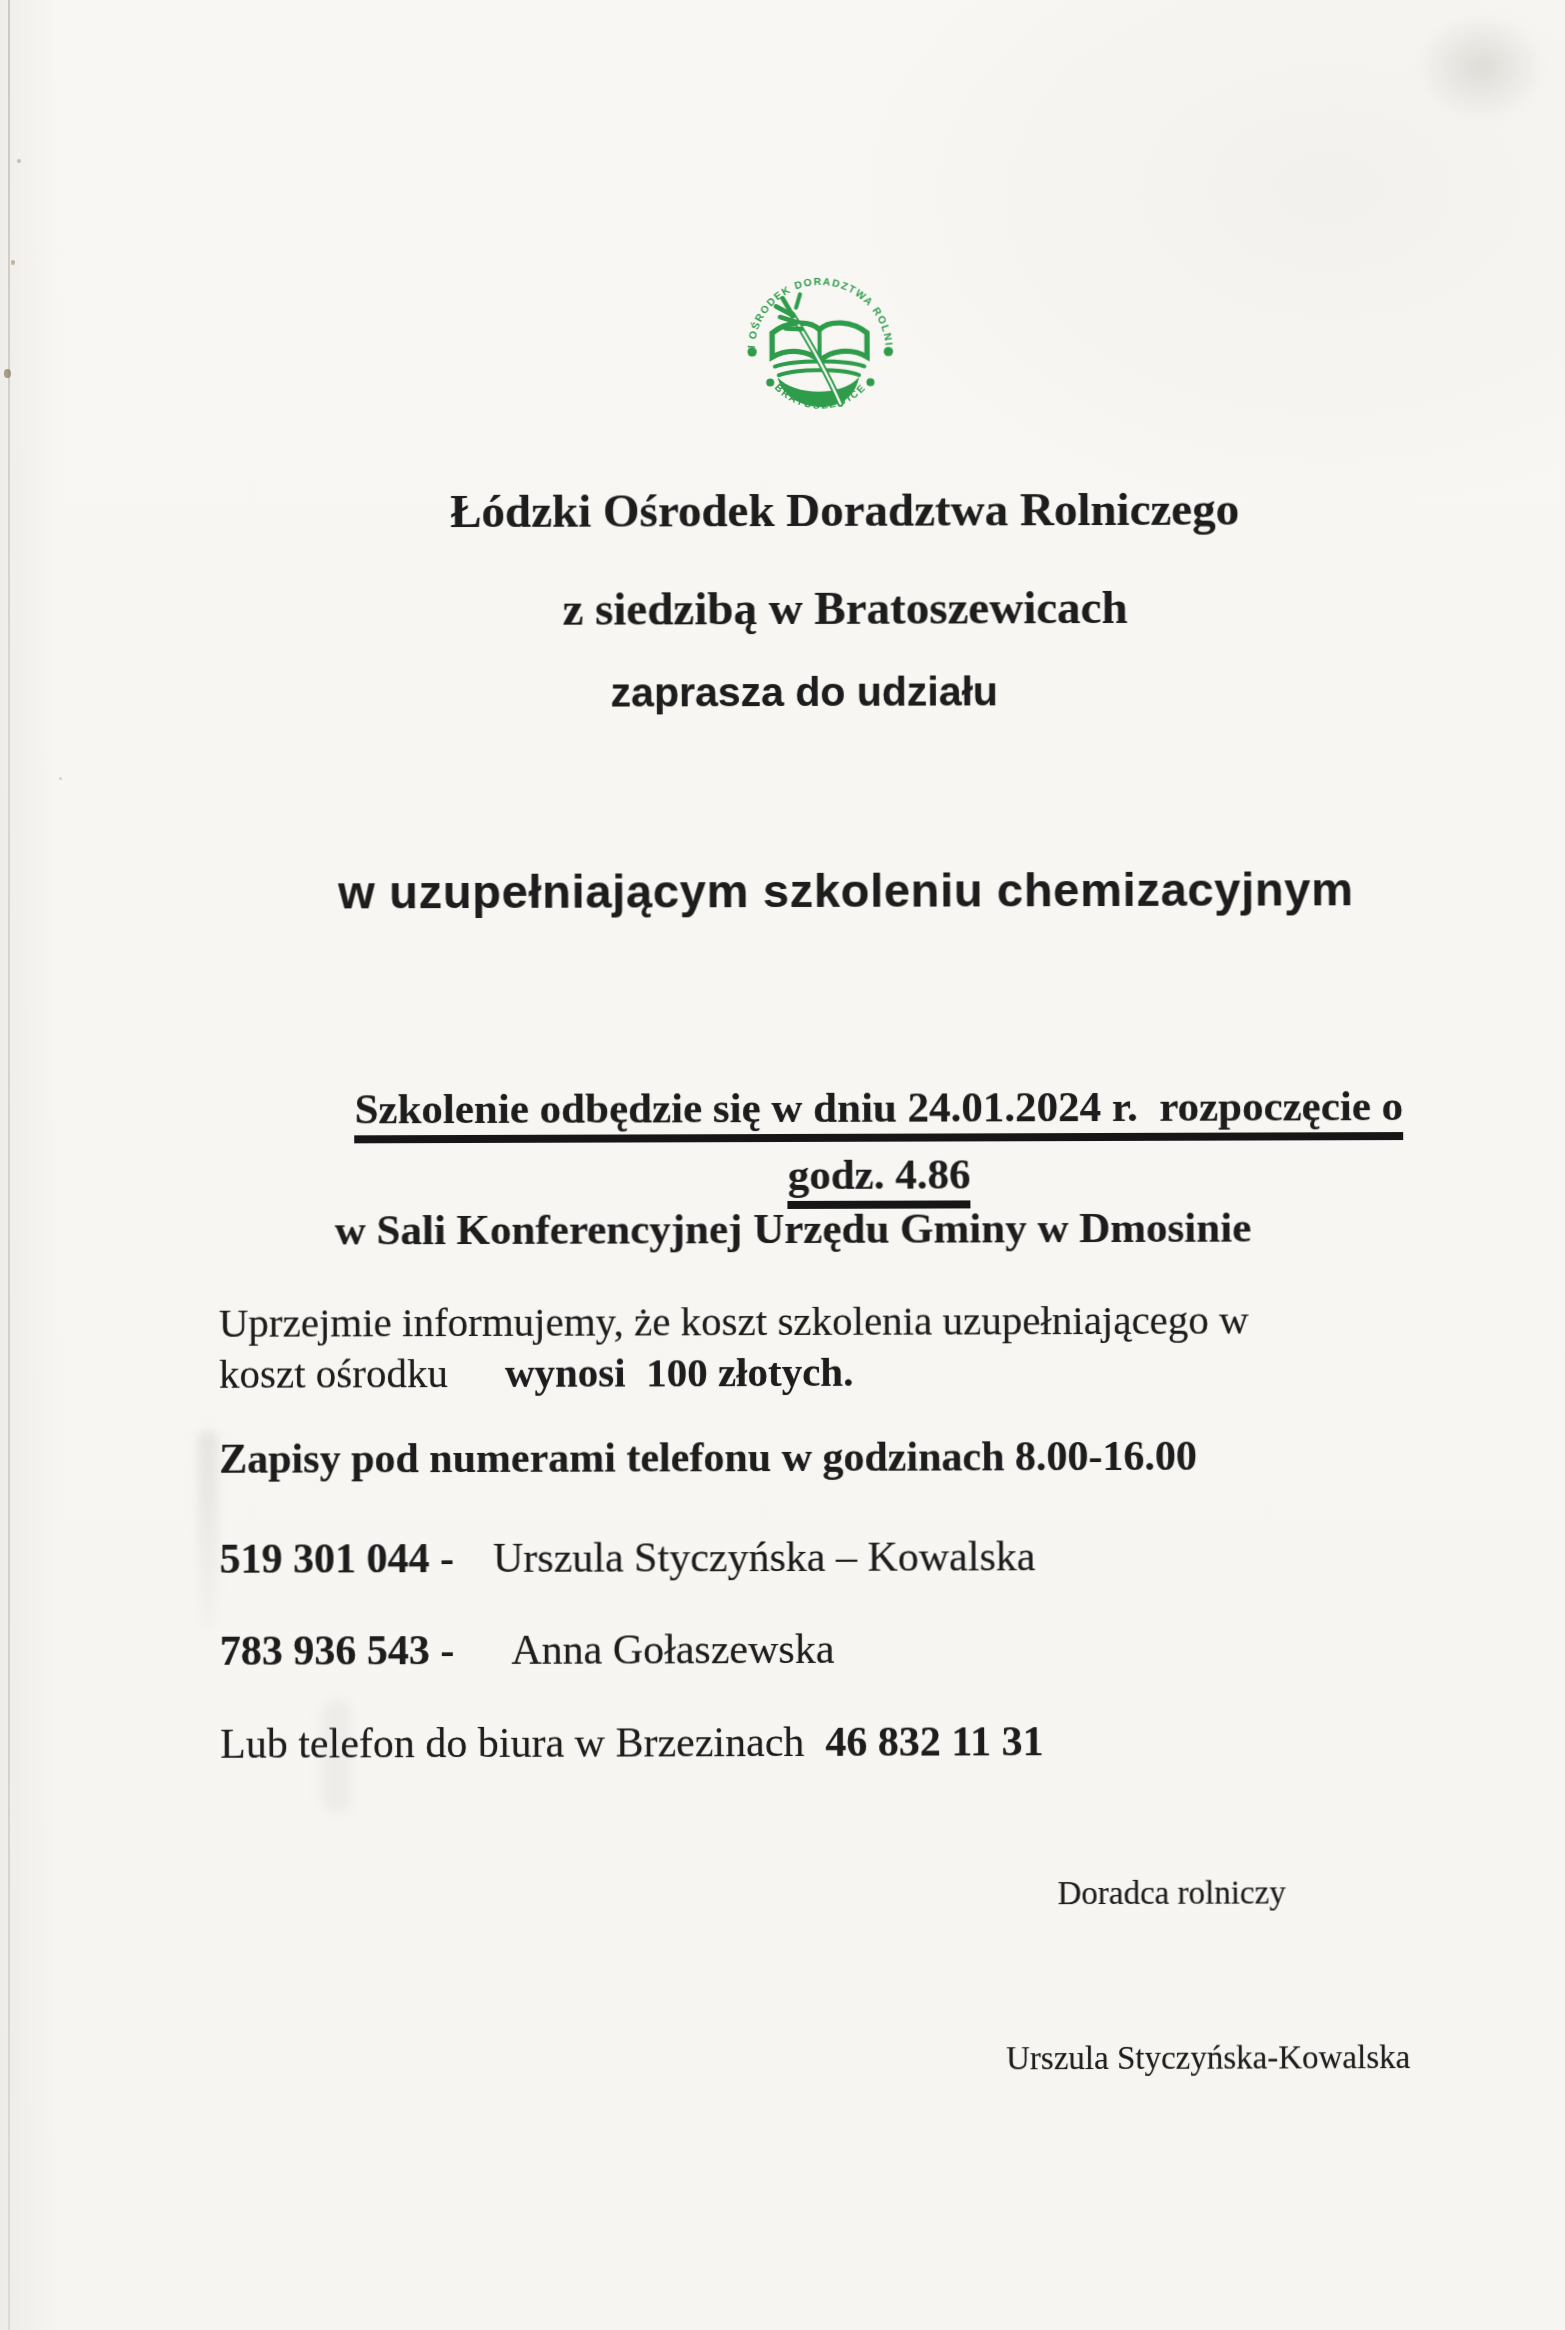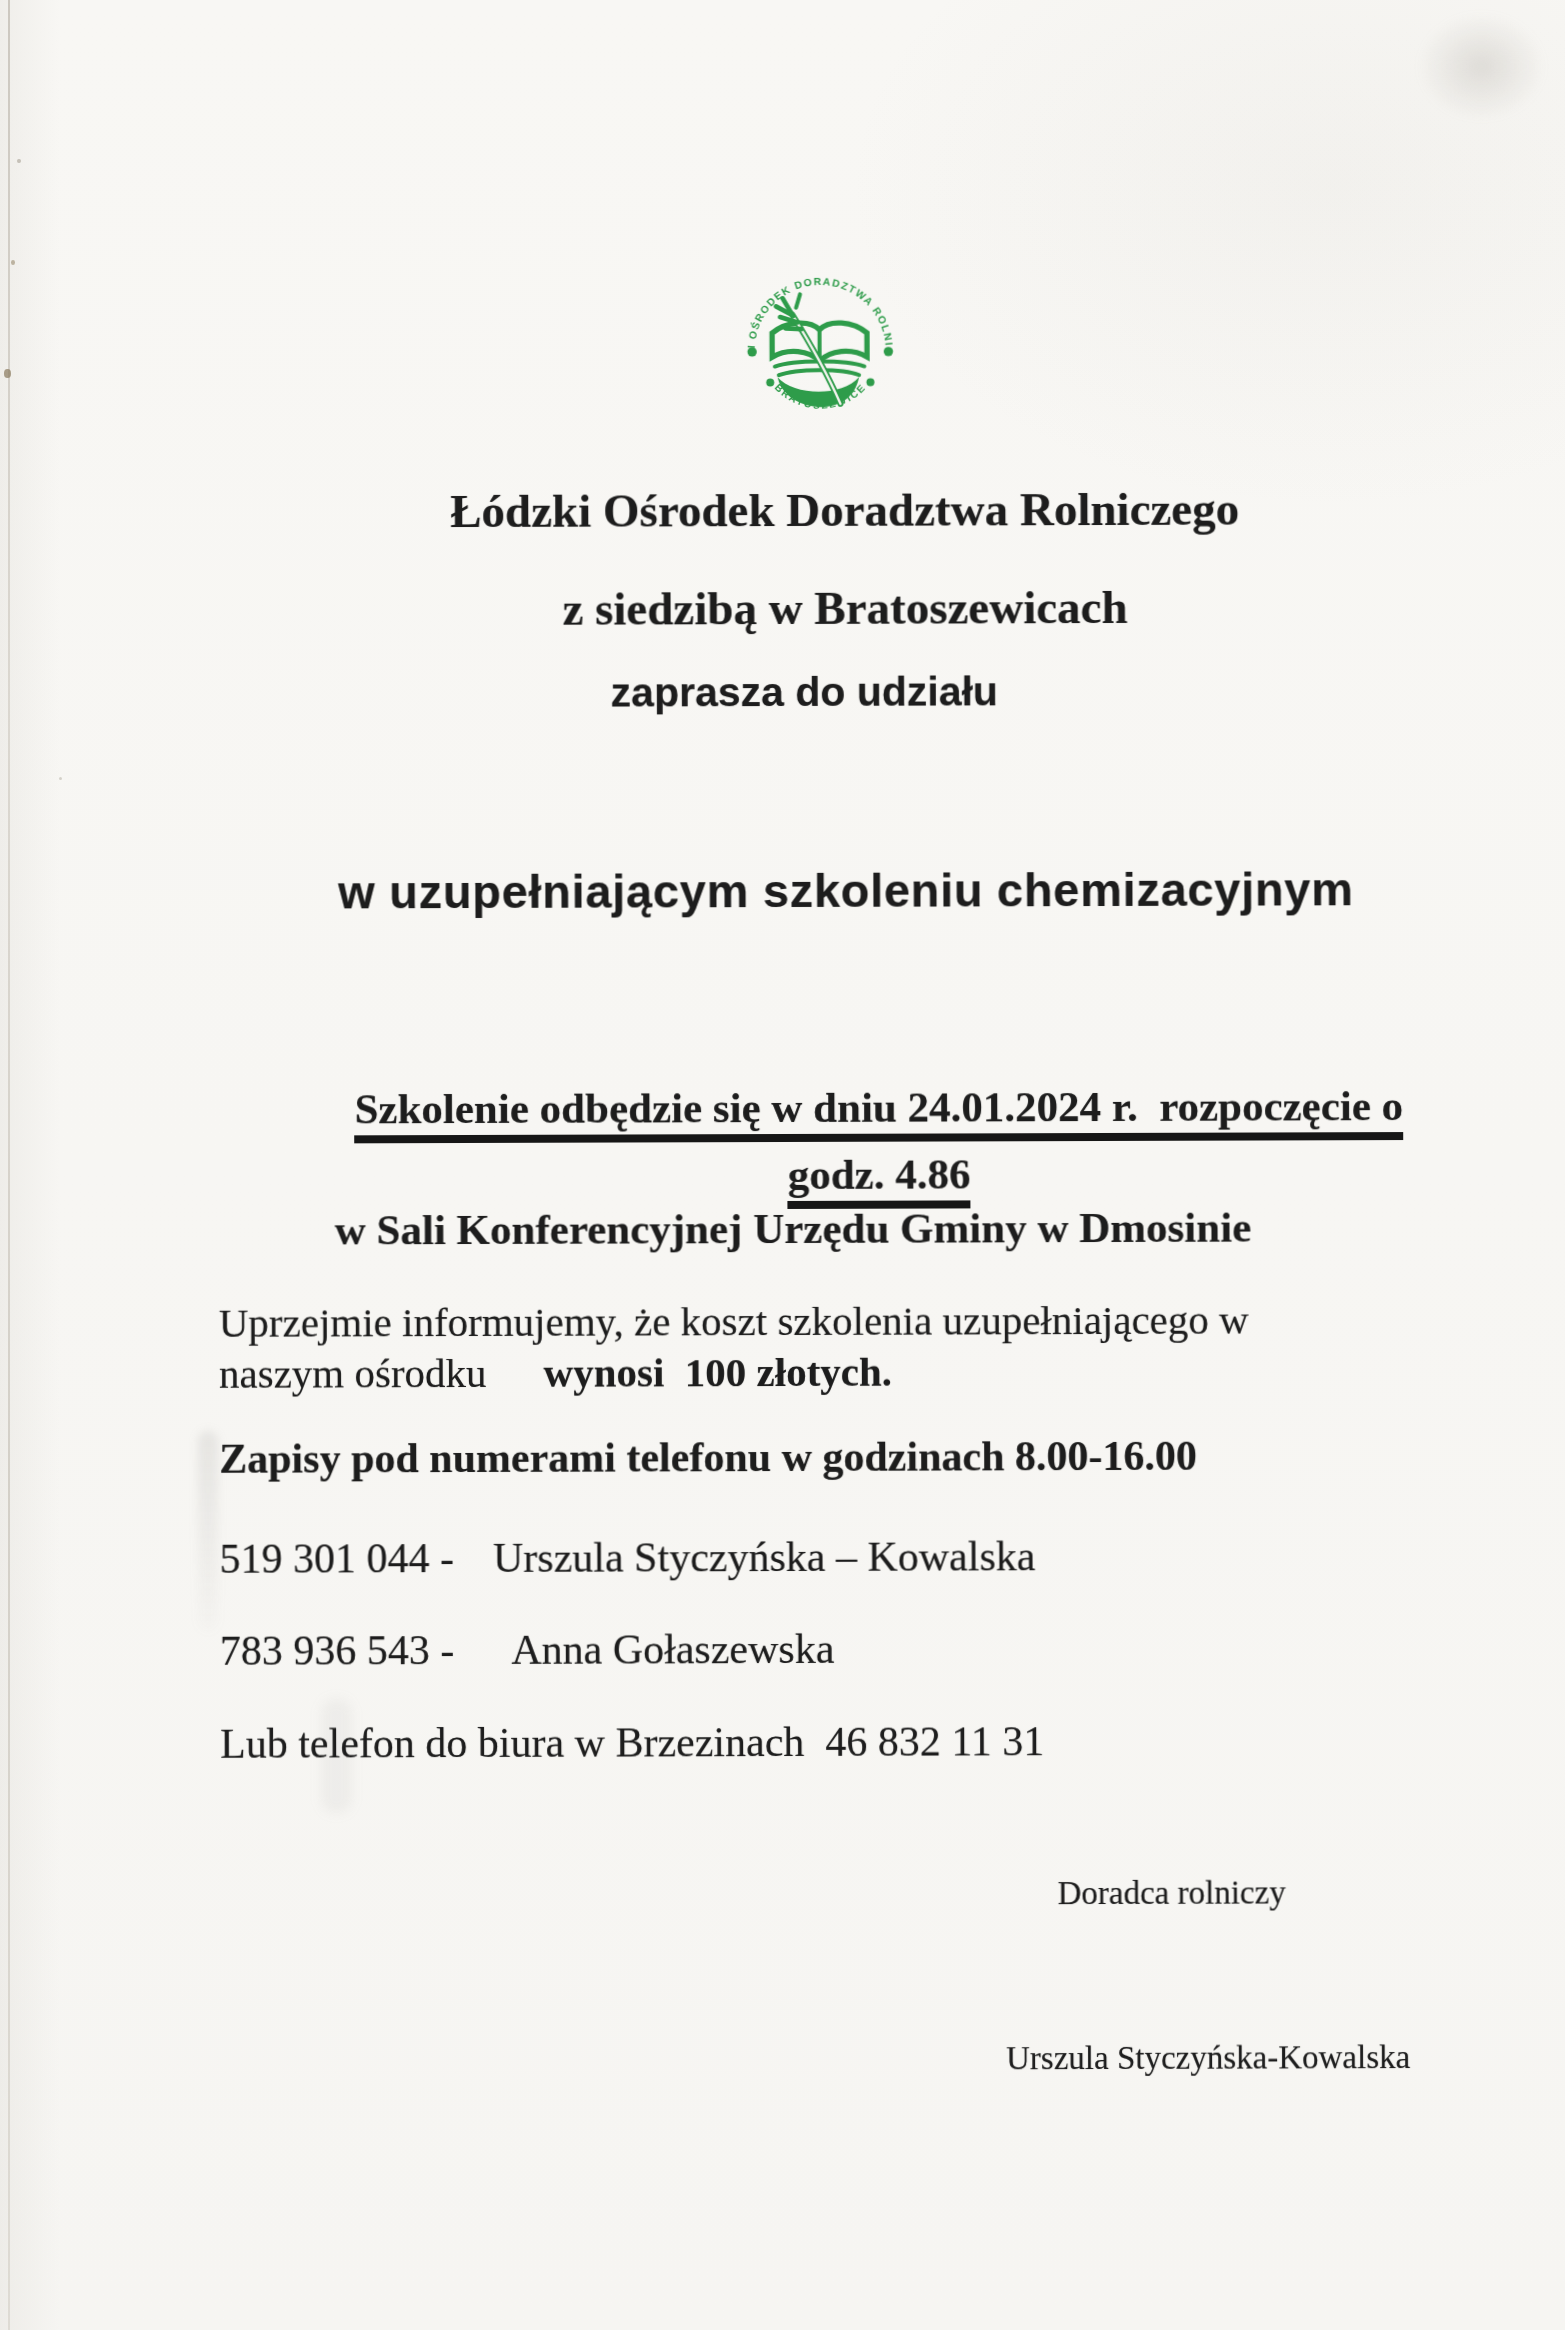--- a/index.html
+++ b/index.html
@@ -60,21 +60,21 @@
   .h-title{font-size:47px;line-height:54px;}
   .h-sub{font-size:47px;line-height:55px;letter-spacing:0.7px;}
   .h-invite{font-size:41px;line-height:49px;}
   .h-sched{font-size:43px;line-height:43px;white-space:pre-wrap;}
   .u-thick{display:inline-block;border-bottom:8.7px solid #161616;padding-bottom:4.7px;}
   .venue{font-size:43px;}
   .body62{font-size:41px;line-height:51px;}
   .bold-gap{margin-left:57px;white-space:pre-wrap;font-weight:bold;}
   .signup{font-size:42px;}
   .phone{font-size:42px;}
-  .phone .num{font-weight:normal;}
+  .phone .num{font-weight:bold;}
   .phone .nm{font-weight:normal;}
   .gap58{margin-left:39px;}
   .gap85{margin-left:57px;}
   .gap70{margin-left:21px;}
   .sig{font-size:33px;}
   .logo-wrap{position:absolute;left:741px;top:265px;width:163px;height:163px;}
 </style>
 </head>
 <body>
 
@@ -141,21 +141,21 @@
       <span class="u-thick">Szkolenie odbędzie się w dniu 24.01.2024 r.  rozpoczęcie o</span>
     </div>
     <div class="col serifbold h-sched t" style="top:1110px;">
       <span class="u-thick">godz. 4.86</span>
     </div>
 
     <div class="col serifbold venue t" style="top:1204px;transform:translateX(-54px);">w Sali Konferencyjnej Urzędu Gminy w Dmosinie</div>
 
     <div class="left serifreg body62 t" style="top:1296px;width:1177px;">
       <span>Uprzejmie informujemy, że koszt szkolenia uzupełniającego w</span><br>
-      <span>naszym ośrodku</span><span class="bold-gap">wynosi  100 złotych.</span>
+      <span>koszt ośrodku</span><span class="bold-gap">wynosi  100 złotych.</span>
     </div>
 
     <div class="left serifbold signup t" style="top:1433px;">Zapisy pod numerami telefonu w godzinach 8.00-16.00</div>
 
     <div class="left phone t" style="top:1533px;">
       <span class="num">519 301 044 -</span><span class="nm gap58">Urszula Styczyńska – Kowalska</span>
     </div>
     <div class="left phone t" style="top:1625px;">
       <span class="num">783 936 543 -</span><span class="nm gap85">Anna Gołaszewska</span>
     </div>

